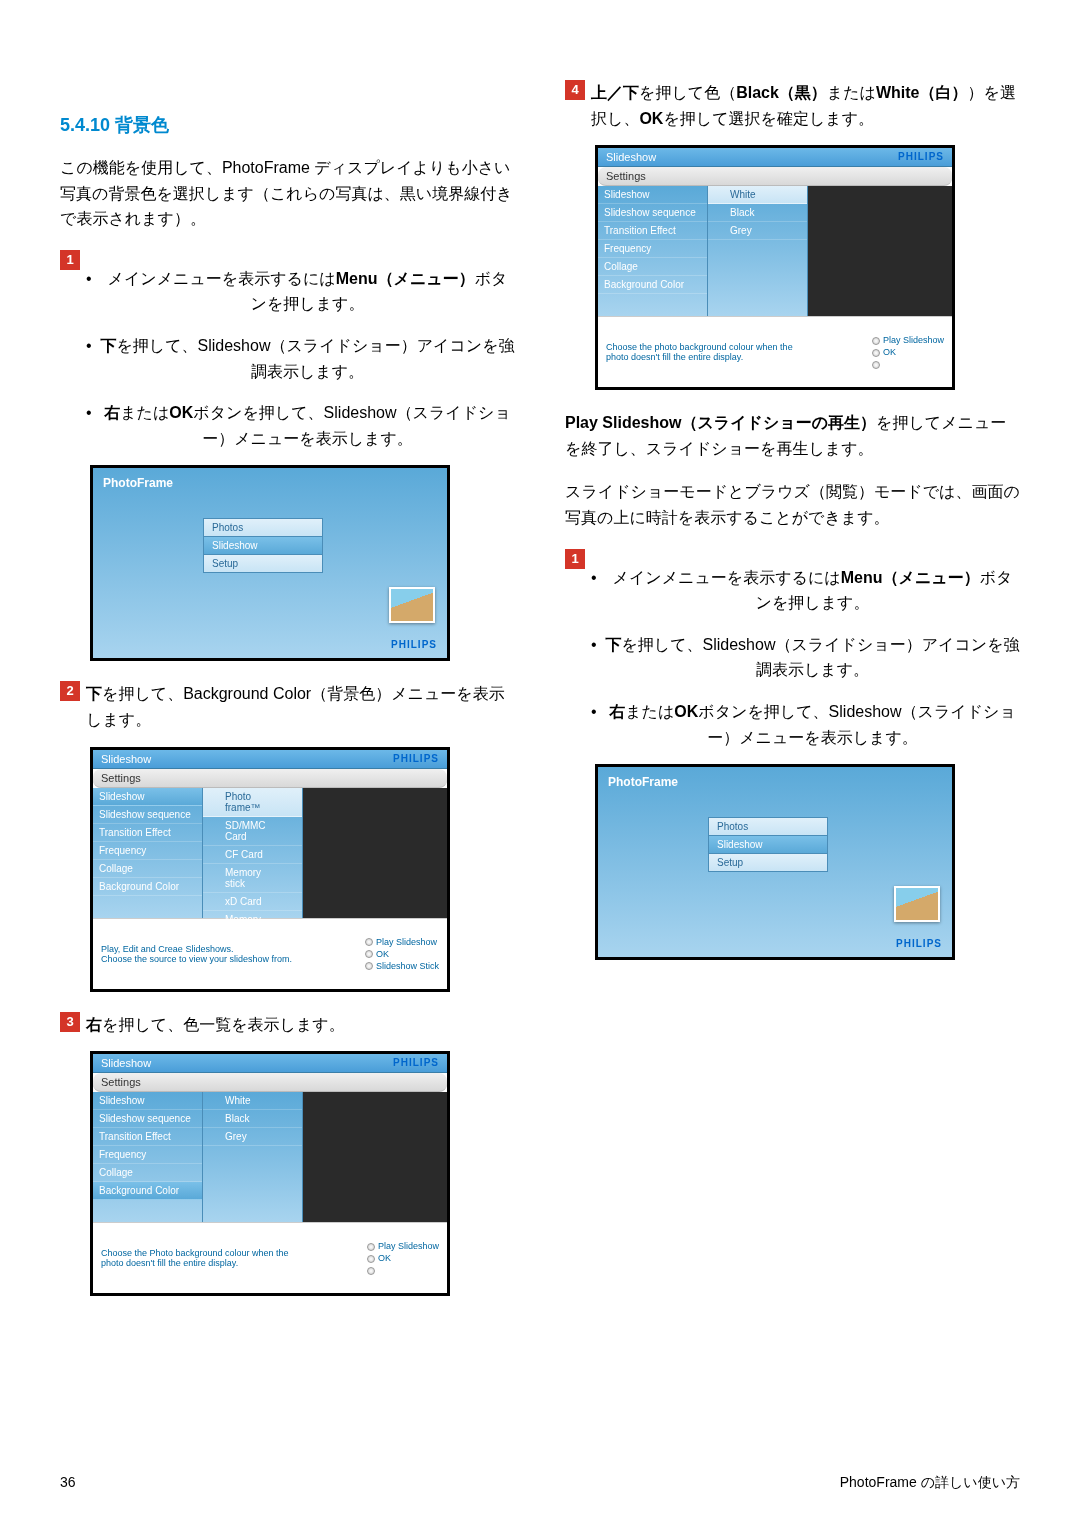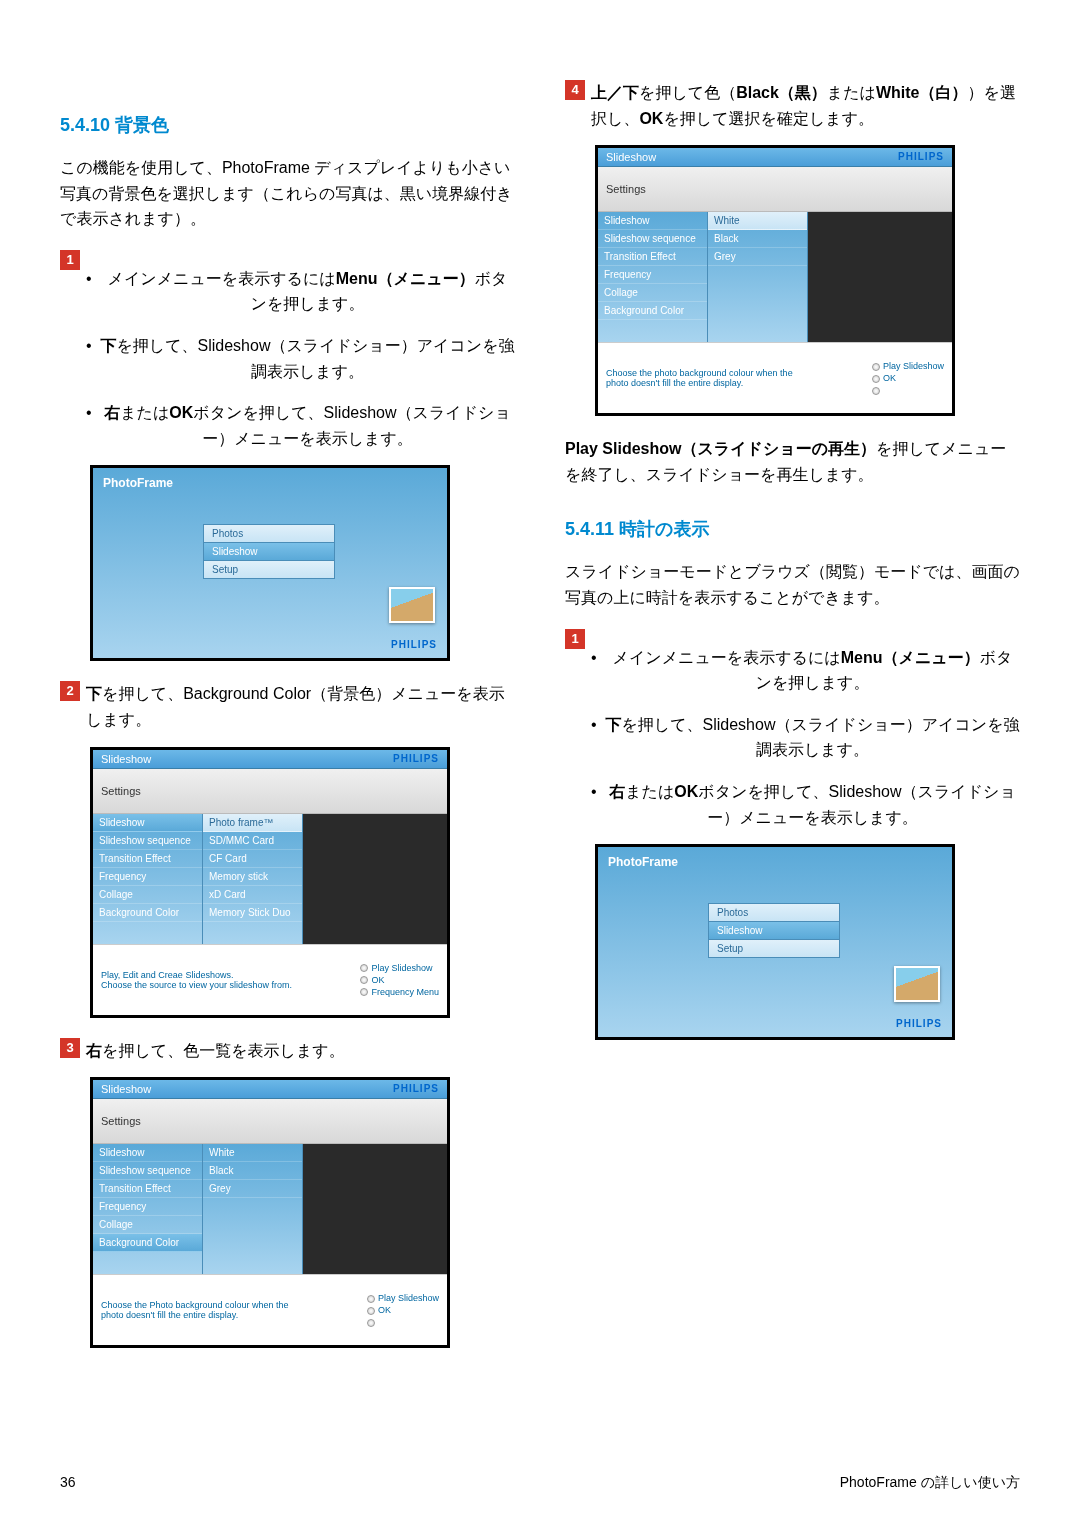--- a/index.html
+++ b/index.html
@@ -9,38 +9,38 @@
 .section-title { color: #0089cf; font-weight: bold; font-size: 18px; margin-bottom: 18px; margin-top: 33px; }
 .body-text { font-size: 16px; line-height: 1.6; margin-bottom: 18px; }
 .step-badge { display: inline-block; background: #d43528; color: #fff; width: 20px; height: 20px; line-height: 20px; text-align: center; font-size: 13px; font-weight: bold; margin-right: 6px; vertical-align: top; }
 .step-block { display: flex; margin-bottom: 14px; }
 .step-content { flex: 1; font-size: 16px; line-height: 1.6; }
 .sub-bullet { padding-left: 14px; position: relative; margin-top: 16px; text-align: center; }
 .sub-bullet::before { content: '•'; position: absolute; left: 0; }
 .bold { font-weight: bold; }
 .screenshot { margin: 12px 0 20px 30px; border: 3px solid #000000; width: 360px; background: #fff; }
 .shot-header { background: linear-gradient(#6cb8e8,#4a9dd8); color: #fff; padding: 3px 8px; font-size: 11px; display:flex; justify-content:space-between; border-bottom:1px solid #3a7ea8; }
-.shot-settings { background: linear-gradient(#f0f0f0,#d8d8d8); color:#333; padding: 16px 8px; font-size: 11px; border-bottom:1px solid #bbb; }
+.shot-settings { background: linear-gradient(#f0f0f0,#d8d8d8); color:#333; padding: 3px 8px; font-size: 11px; border-bottom:1px solid #bbb;border-radius:8px; }
 .shot-body { display:flex; height: 130px; background: linear-gradient(#5aa9d8,#a8d4ef); }
 .shot-left { width: 110px; border-right: 1px solid #4a8db8; }
 .shot-left div { color:#fff; font-size: 10px; padding: 3px 6px; border-bottom: 1px solid rgba(255,255,255,0.2); }
 .shot-left .hl { background: linear-gradient(#7ac0e8,#5aa9d8); }
 .shot-mid { width: 100px; border-right: 1px solid #4a8db8; }
-.shot-mid div { color:#fff; font-size: 10px; padding: 3px 6px; border-bottom: 1px solid rgba(255,255,255,0.2); }
+.shot-mid div { color:#fff; font-size: 10px; padding: 3px 22px; border-bottom: 1px solid rgba(255,255,255,0.2); }
 .shot-mid .hl { background: linear-gradient(#e0f0fa,#c8e4f5); color:#2a6a98; }
 .shot-right { flex: 1; background: #2a2a2a; }
 .shot-footer { display:flex; padding: 17px 8px; font-size: 9px; color:#0066a0; border-top: 1px solid #ccc; background: #fff; align-items: center; }
 .shot-footer-text { flex: 1; }
 .shot-footer-controls { text-align: left; }
 .shot-footer-controls div { padding: 1px 0; }
 .circle { display:inline-block; width:8px; height:8px; border-radius:50%; border:1px solid #999; margin-right:3px; vertical-align: middle; background: radial-gradient(#fff,#ccc); }
 .philips-logo { color:#0066cc; font-weight:bold; font-size:10px; letter-spacing:1px; }
 .shot-main { position:relative; background: linear-gradient(#5aa9d8,#a8d4ef); height: 190px; }
 .shot-pf-title { position:absolute; top:8px; left:10px; color:#fff; font-size:12px; font-weight:bold; }
-.shot-center-menu { position:absolute; top:56px; left:110px; width: 132px; }
+.shot-center-menu { position:absolute; top:50px; left:110px; width: 120px; }
 .shot-center-menu div { font-size:10px; padding:3px 8px; border:1px solid #4a8db8; background: linear-gradient(#e0f0fa,#c8e4f5); color:#2a6a98; margin-bottom:-1px; }
 .shot-center-menu .sel { background: linear-gradient(#7ac0e8,#5aa9d8); color:#fff; }
 .shot-thumb { position:absolute; right:12px; bottom:35px; width:46px; height:36px; background:#f0f0f0; border:2px solid #fff; box-shadow: 0 1px 3px rgba(0,0,0,0.4); }
 .shot-thumb-inner { width:100%; height:100%; background: linear-gradient(160deg,#87ceeb 40%,#d4a96a 40%); }
 .shot-logo-br { position:absolute; right:10px; bottom:8px; }
 .footer-area { position:absolute; bottom:40px; left:60px; right:60px; display:flex; justify-content:space-between; font-size:14px; }
 .footer-right { color:#000000; }
 </style>
 </head>
 <body>
@@ -106,21 +106,21 @@
       <div class="shot-right"></div>
     </div>
     <div class="shot-footer">
       <div class="shot-footer-text">
             <div>Play, Edit and Creae Slideshows.</div>
             <div>Choose the source to view your slideshow from.</div>
           </div>
       <div class="shot-footer-controls">
         <div><span class="circle"></span><span>Play Slideshow</span></div>
         <div><span class="circle"></span><span>OK</span></div>
-        <div><span class="circle"></span><span>Frequency Menu</span></div>
+        <div><span class="circle"></span><span>Slideshow Stick</span></div>
       </div>
     </div>
   </div>
 
   <div class="step-block">
     <span class="step-badge">3</span>
     <div class="step-content"><span class="bold">右</span><span>を押して、色一覧を表示します。</span></div>
   </div>
 
   <div class="screenshot">
@@ -197,21 +197,20 @@
       <div class="shot-footer-controls">
         <div><span class="circle"></span><span>Play Slideshow</span></div>
         <div><span class="circle"></span><span>OK</span></div>
         <div><span class="circle"></span></div>
       </div>
     </div>
   </div>
 
   <div class="body-text"><span class="bold">Play Slideshow（スライドショーの再生）</span><span>を押してメニューを終了し、スライドショーを再生します。</span></div>
 
-  <div class="section-title" style="margin-top:30px">5.4.11  時計の表示</div>
   <div class="body-text">スライドショーモードとブラウズ（閲覧）モードでは、画面の写真の上に時計を表示することができます。</div>
 
   <div class="step-block">
     <span class="step-badge">1</span>
     <div class="step-content">
       <div class="sub-bullet"><span>メインメニューを表示するには</span><span class="bold">Menu（メニュー）</span><span>ボタンを押します。</span></div>
       <div class="sub-bullet"><span class="bold">下</span><span>を押して、Slideshow（スライドショー）アイコンを強調表示します。</span></div>
       <div class="sub-bullet"><span class="bold">右</span><span>または</span><span class="bold">OK</span><span>ボタンを押して、Slideshow（スライドショー）メニューを表示します。</span></div>
     </div>
   </div>

